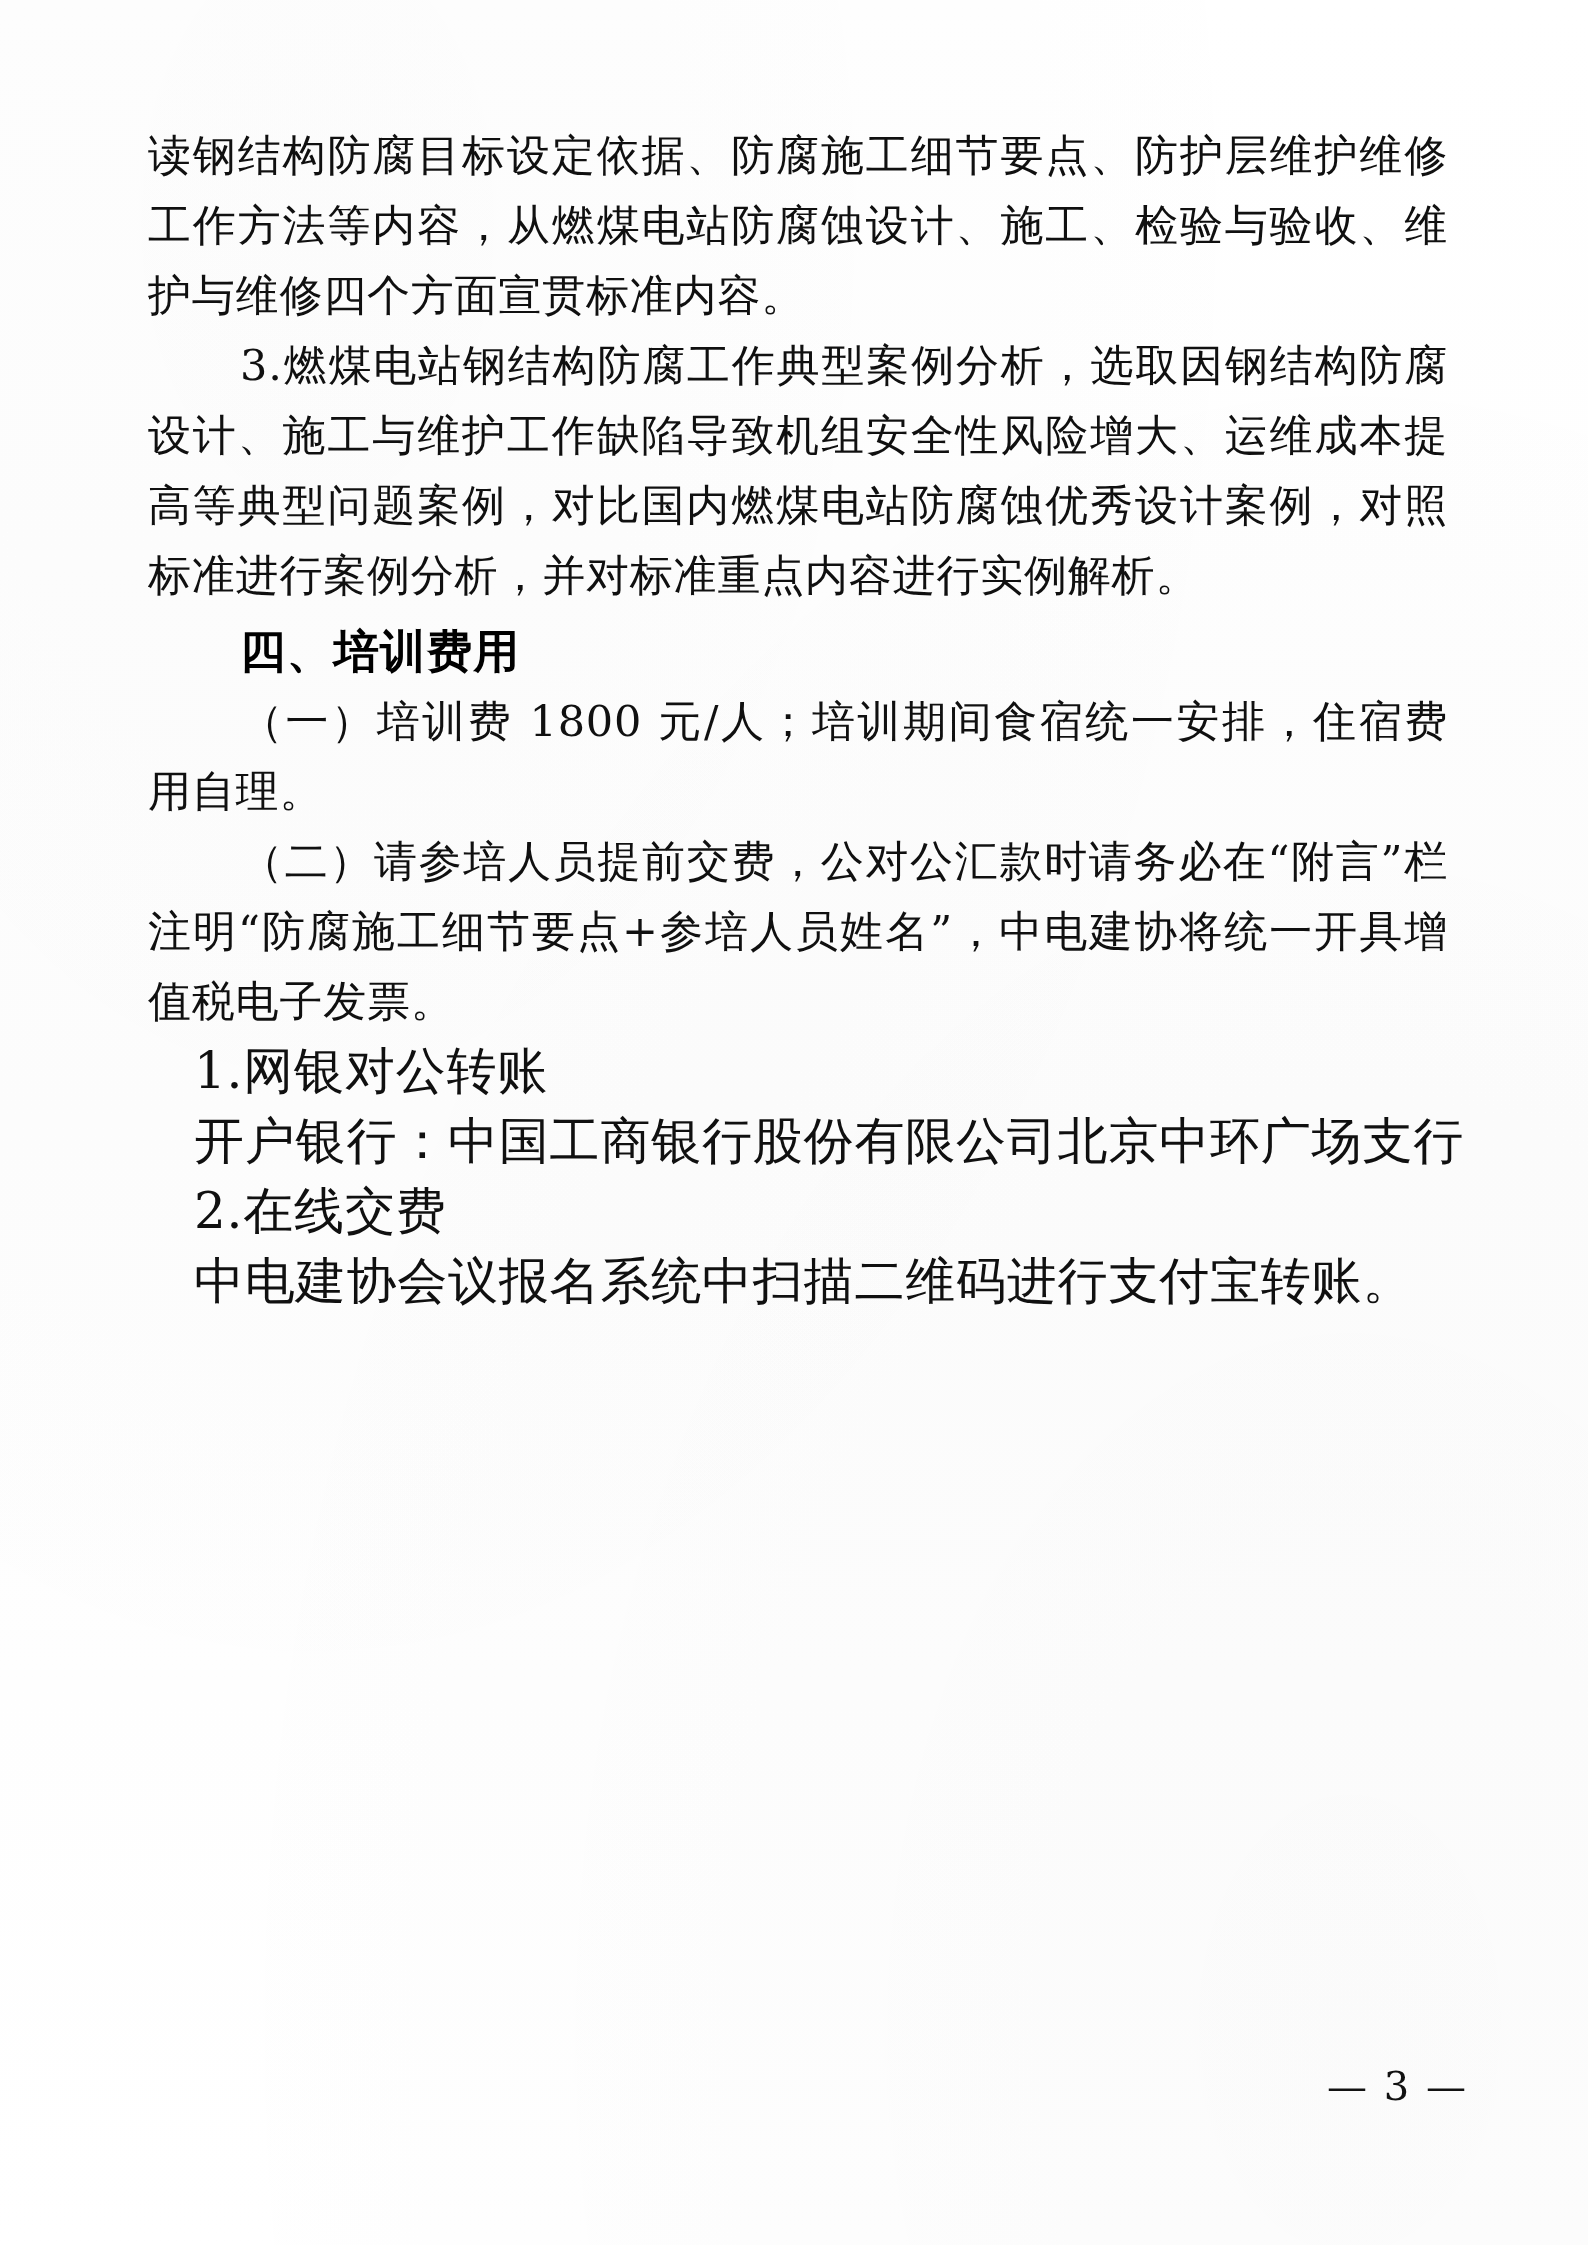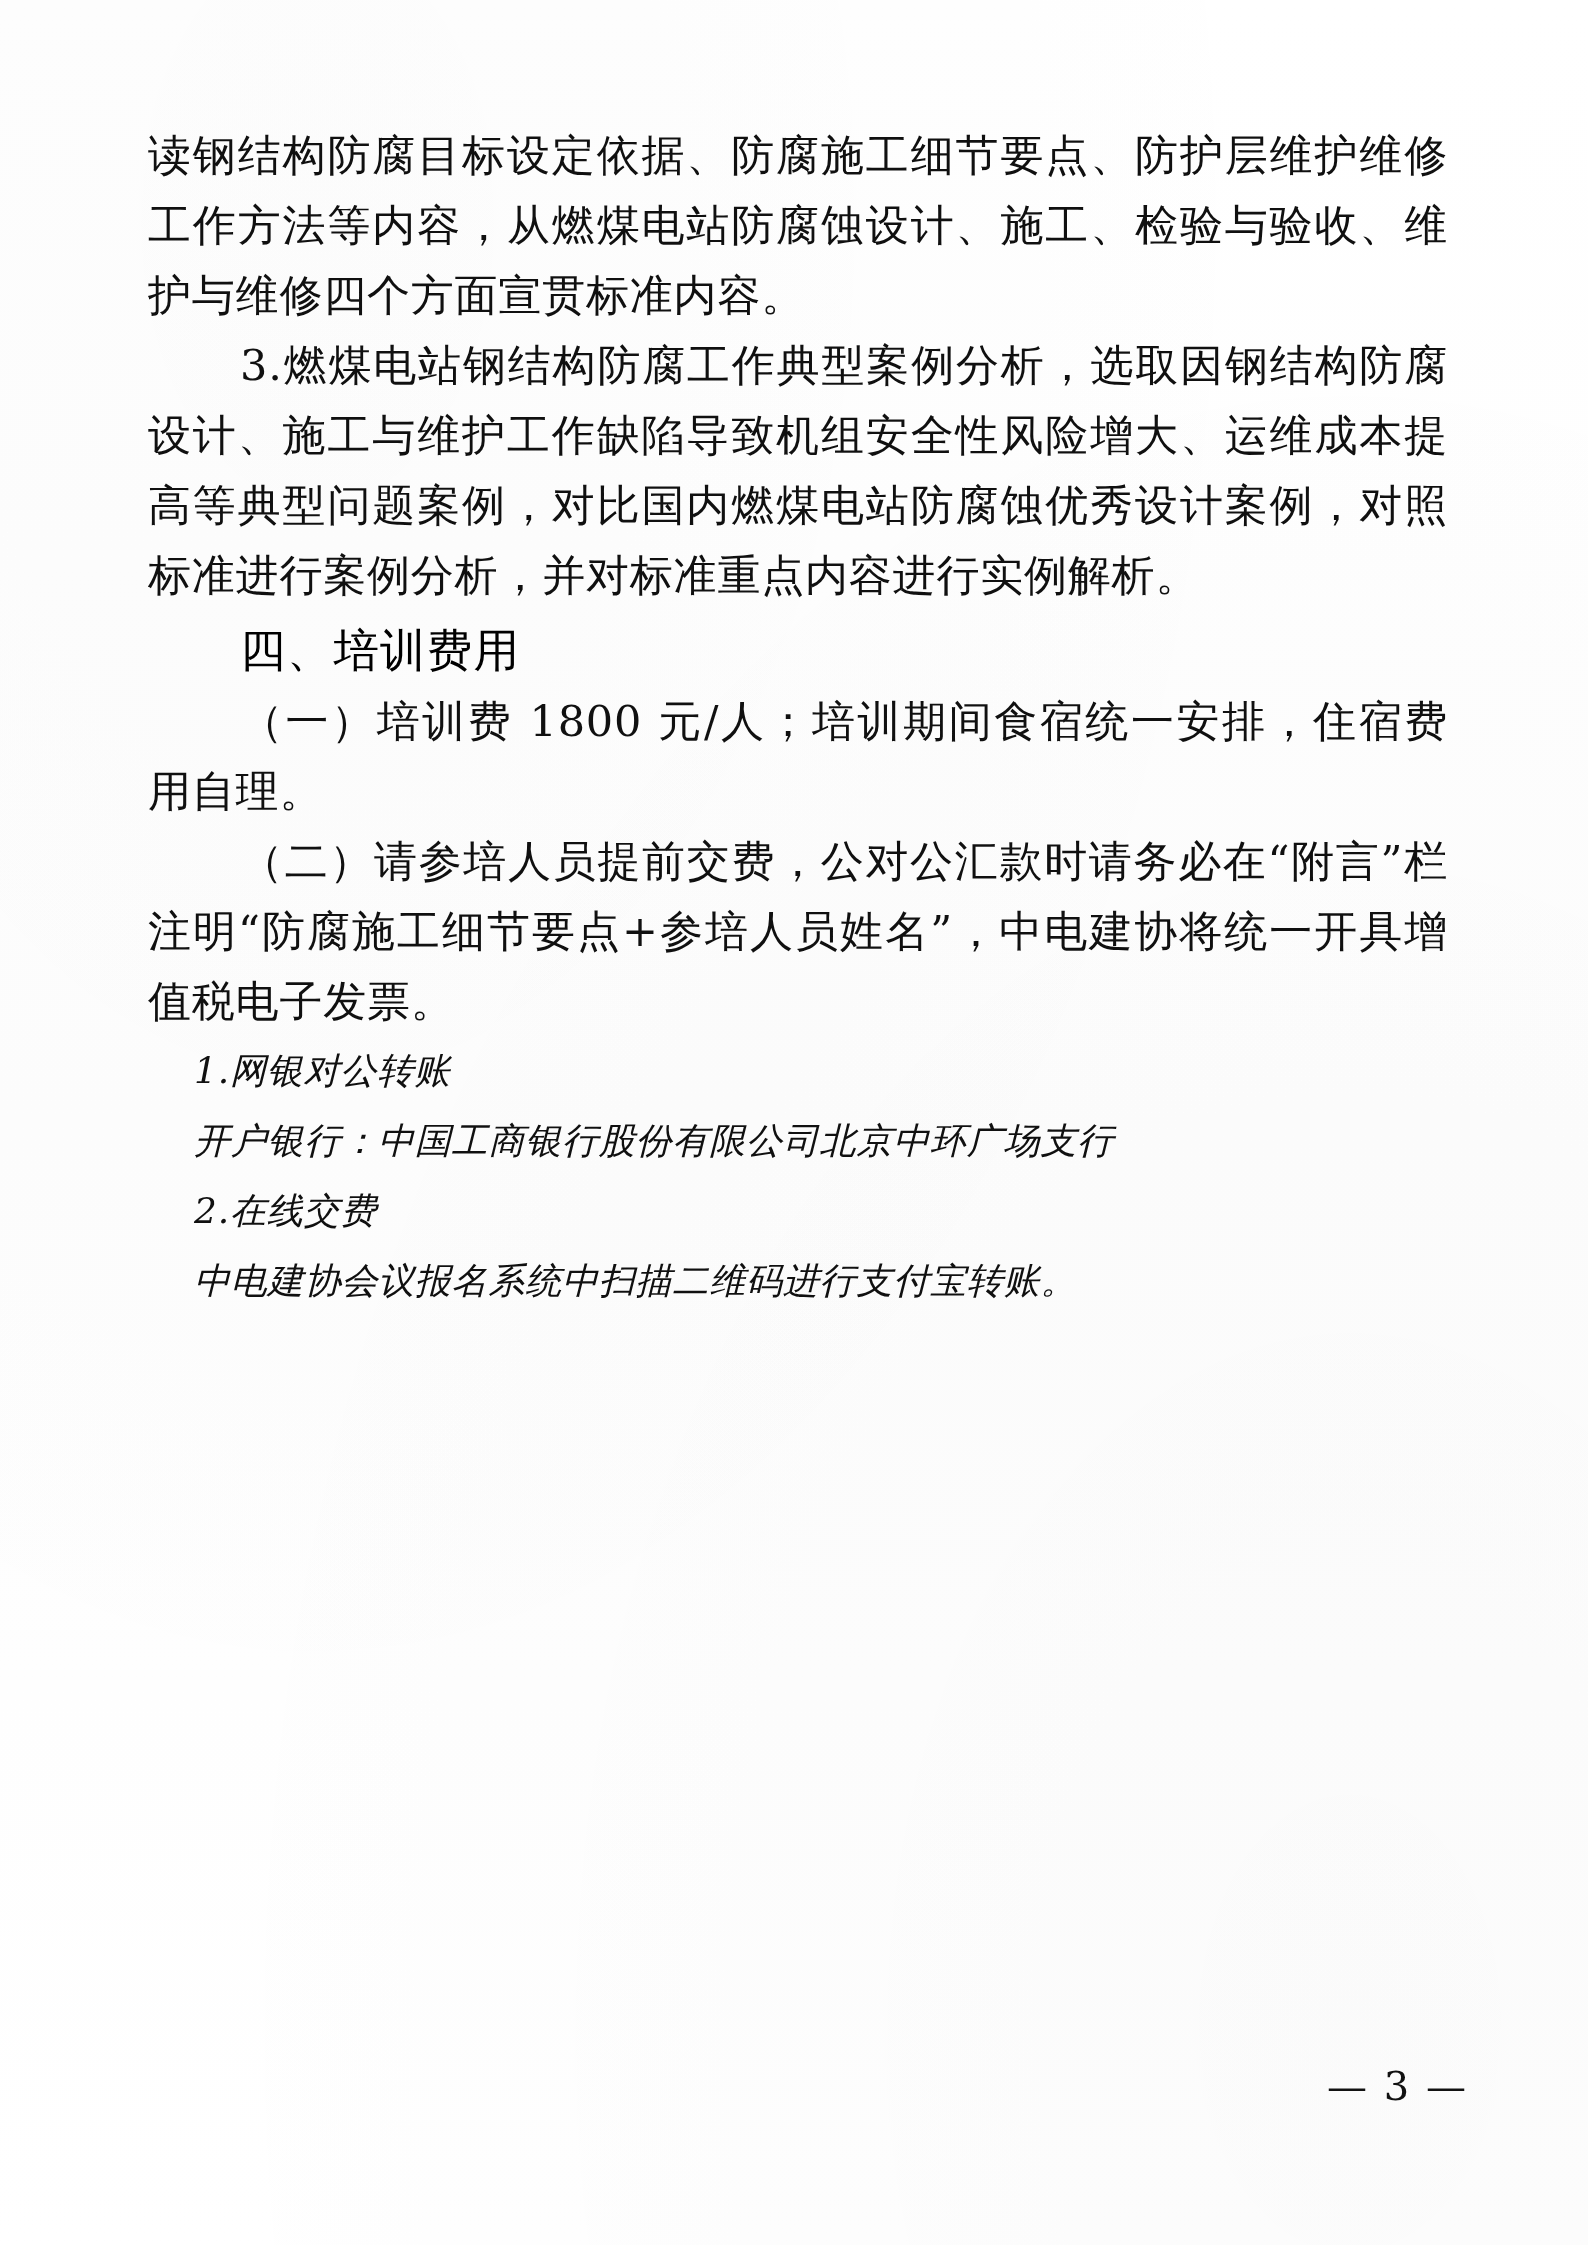--- a/index.html
+++ b/index.html
@@ -56,37 +56,36 @@
   }
 
   .para.indent {
     text-indent: 92px;
   }
 
   .heading {
     font-size: 45.5px;
     line-height: 70px;
     letter-spacing: 1.2px;
-    font-weight: normal;
+    font-weight: bold;
     text-indent: 92px;
     margin: 0;
     color: #000;
   }
 
   .gap-sm { height: 6px; }
 
   .line-block {
-    font-size: 36px;
+    font-size: 50px;
     line-height: 70px;
     letter-spacing: 0.8px;
     text-indent: 46px;
     margin: 0;
     color: #101010;
     white-space: nowrap;
-    font-style: italic;
   }
 
   .acct-num {
     font-family: "DejaVu Serif", "Liberation Serif", serif;
     letter-spacing: 1.5px;
   }
 
   .page-footer {
     position: absolute;
     right: 120px;

